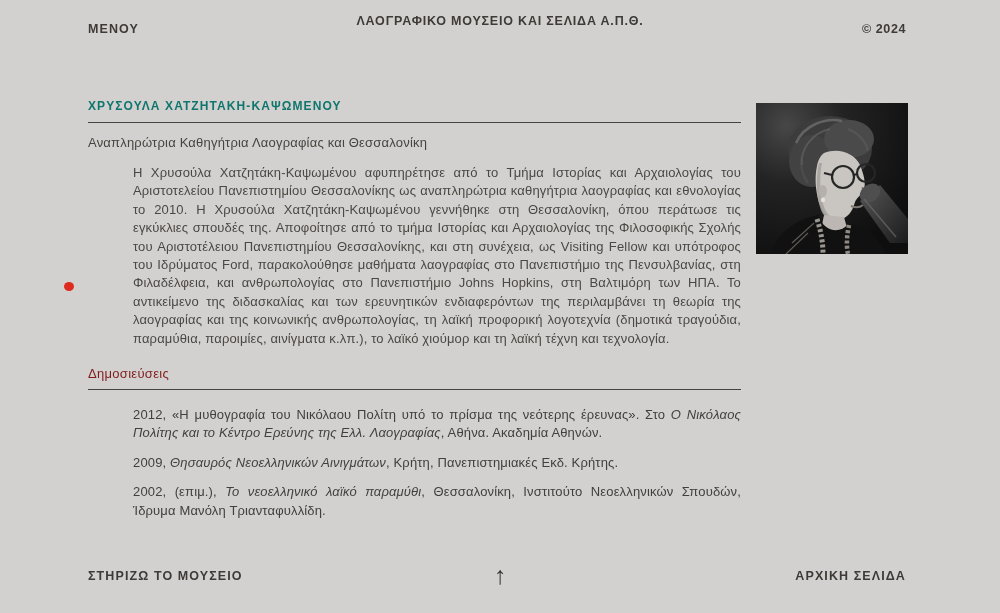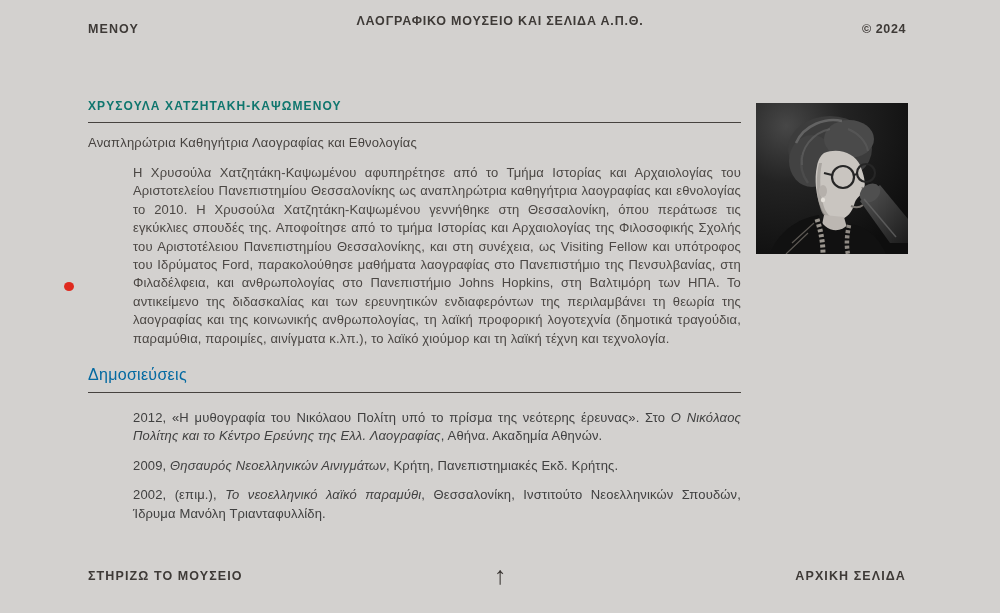--- a/index.html
+++ b/index.html
@@ -42,21 +42,21 @@
   .rule-title { margin-top:7px; }
   .profile-role {
     margin-top:12px; font-size:13px; color:#474340; letter-spacing:0.2px;
   }
   .bio {
     margin-top:14px; margin-left:45px; width:608px;
     font-size:13px; line-height:18.4px; letter-spacing:0.15px;
     text-align:justify; color:#4b4744;
   }
   .section-heading {
-    margin-top:18px; font-size:16px; color:#0369a1; letter-spacing:0.3px;
+    margin-top:18px; font-size:13px; color:#7f1d1d; letter-spacing:0.3px;
   }
   .rule-section { margin-top:8px; }
   .pub-list { margin-top:16px; margin-left:45px; width:608px; list-style:none; }
   .pub-item {
     font-size:13px; line-height:18.4px; letter-spacing:0.15px;
     text-align:justify; color:#404040; margin-bottom:11px;
   }
   .pub-item em { font-style:italic; }
 
   
@@ -97,21 +97,21 @@
     <button class="hdr-item">ΜΕΝΟΥ</button>
     <div class="site-title">ΛΑΟΓΡΑΦΙΚΟ ΜΟΥΣΕΙΟ ΚΑΙ ΣΕΛΙΔΑ Α.Π.Θ.</div>
     <div class="hdr-item copyright">© 2024</div>
   </div>
 
   <div class="red-dot"></div>
 
   <div class="content">
     <h1 class="profile-name">ΧΡΥΣΟΥΛΑ ΧΑΤΖΗΤΑΚΗ-ΚΑΨΩΜΕΝΟΥ</h1>
     <hr class="rule rule-title">
-    <p class="profile-role">Αναπληρώτρια Καθηγήτρια Λαογραφίας και Εθνολογίας</p>
+    <p class="profile-role">Αναπληρώτρια Καθηγήτρια Λαογραφίας και Θεσσαλονίκη</p>
     <p class="bio">Η Χρυσούλα Χατζητάκη-Καψωμένου αφυπηρέτησε από το Τμήμα Ιστορίας και Αρχαιολογίας του Αριστοτελείου Πανεπιστημίου Θεσσαλονίκης ως αναπληρώτρια καθηγήτρια λαογραφίας και εθνολογίας το 2010. Η Χρυσούλα Χατζητάκη-Καψωμένου γεννήθηκε στη Θεσσαλονίκη, όπου περάτωσε τις εγκύκλιες σπουδές της. Αποφοίτησε από το τμήμα Ιστορίας και Αρχαιολογίας της Φιλοσοφικής Σχολής του Αριστοτέλειου Πανεπιστημίου Θεσσαλονίκης, και στη συνέχεια, ως Visiting Fellow και υπότροφος του Ιδρύματος Ford, παρακολούθησε μαθήματα λαογραφίας στο Πανεπιστήμιο της Πενσυλβανίας, στη Φιλαδέλφεια, και ανθρωπολογίας στο Πανεπιστήμιο Johns Hopkins, στη Βαλτιμόρη των ΗΠΑ. Το αντικείμενο της διδασκαλίας και των ερευνητικών ενδιαφερόντων της περιλαμβάνει τη θεωρία της λαογραφίας και της κοινωνικής ανθρωπολογίας, τη λαϊκή προφορική λογοτεχνία (δημοτικά τραγούδια, παραμύθια, παροιμίες, αινίγματα κ.λπ.), το λαϊκό χιούμορ και τη λαϊκή τέχνη και τεχνολογία.</p>
 
     <h2 class="section-heading" style="font-weight:normal;">Δημοσιεύσεις</h2>
     <hr class="rule rule-section">
 
     <ul class="pub-list">
       <li class="pub-item"><span>2012, «Η μυθογραφία του Νικόλαου Πολίτη υπό το πρίσμα της νεότερης έρευνας». Στο </span><em>Ο Νικόλαος Πολίτης και το Κέντρο Ερεύνης της Ελλ. Λαογραφίας</em><span>, Αθήνα. Ακαδημία Αθηνών.</span></li>
       <li class="pub-item"><span>2009, </span><em>Θησαυρός Νεοελληνικών Αινιγμάτων</em><span>, Κρήτη, Πανεπιστημιακές Εκδ. Κρήτης.</span></li>
       <li class="pub-item"><span>2002, (επιμ.), </span><em>Το νεοελληνικό λαϊκό παραμύθι</em><span>, Θεσσαλονίκη, Ινστιτούτο Νεοελληνικών Σπουδών, Ίδρυμα Μανόλη Τριανταφυλλίδη.</span></li>
     </ul>

